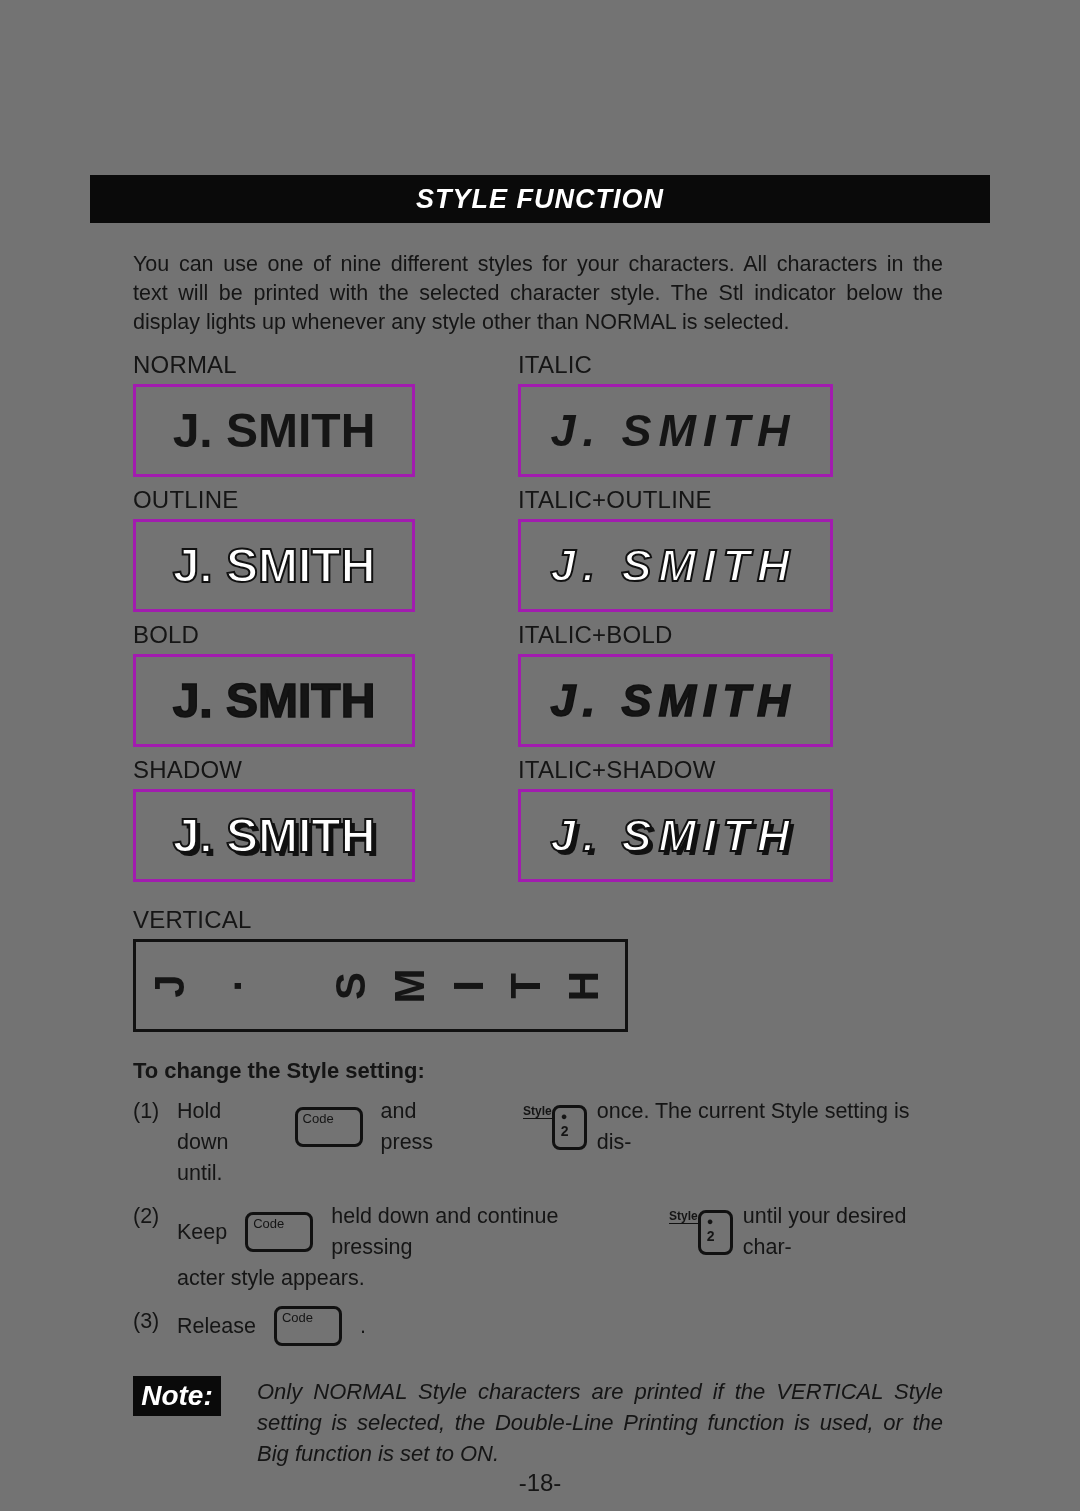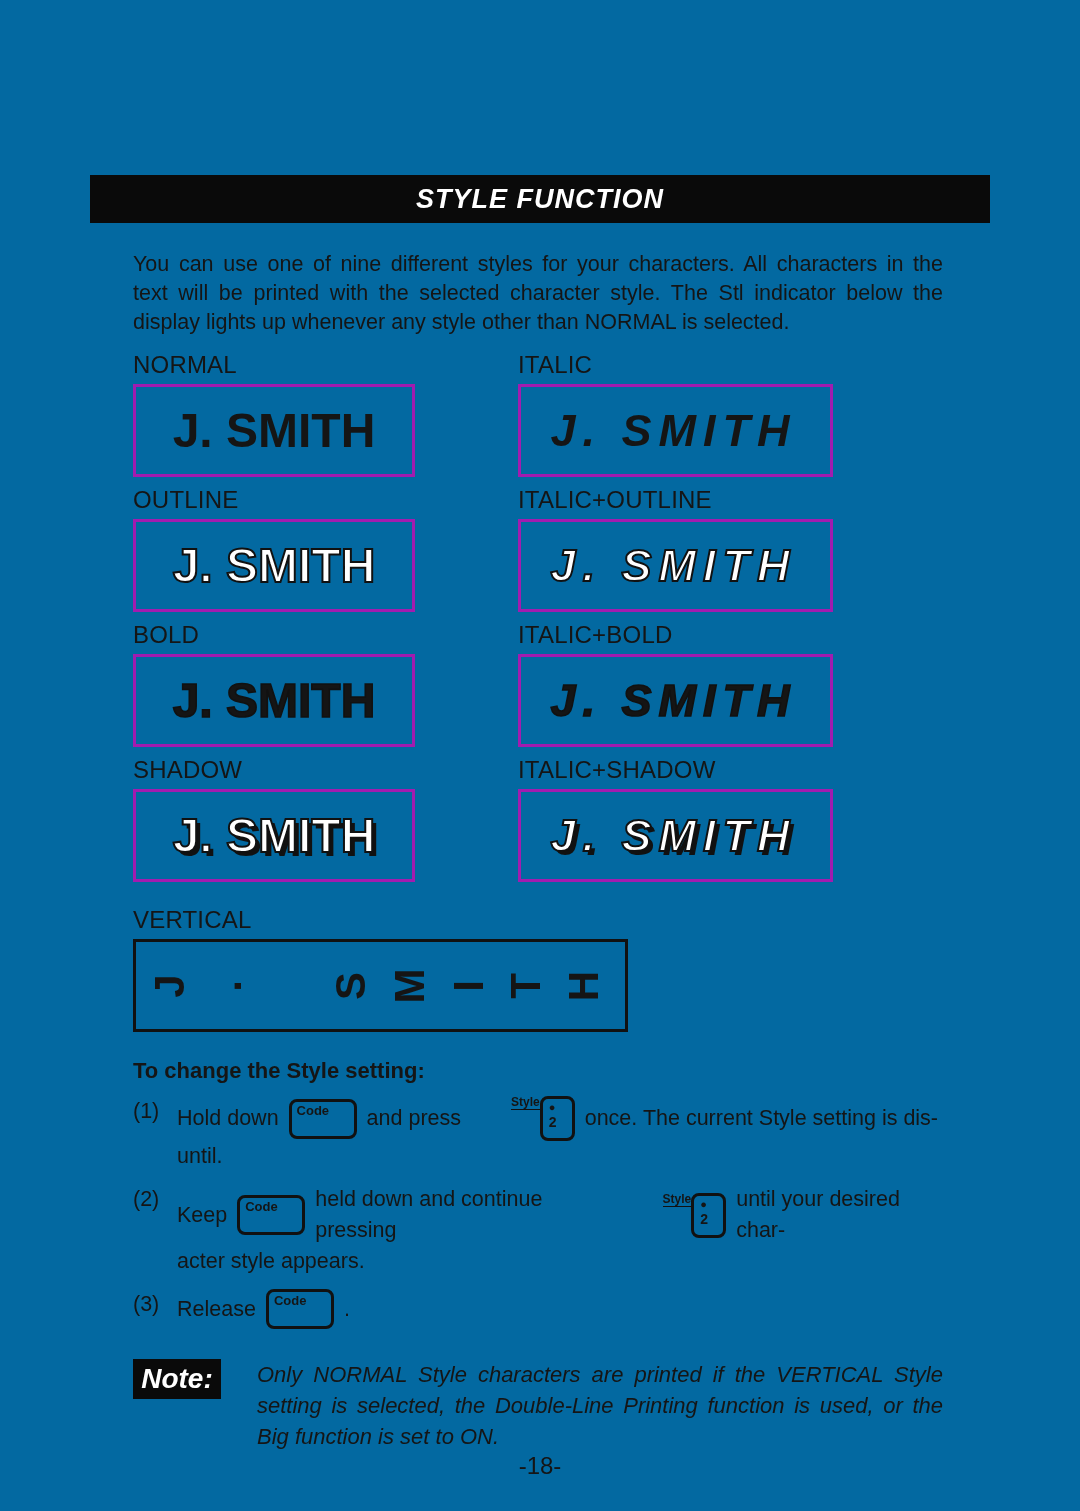--- a/index.html
+++ b/index.html
@@ -1,19 +1,19 @@
 <!DOCTYPE html>
 <html><head>
 <meta charset="utf-8">
 <style>
   * { margin:0; padding:0; box-sizing:border-box; }
   html,body { background:#e8e8e8; }
   .page {
     position:relative; width:1080px; height:1511px; margin:0 auto;
-    background:#0369a1; color:#151515; overflow:hidden;
+    background:#737373; color:#151515; overflow:hidden;
     font-family:"Liberation Sans", sans-serif;
   }
   
   .header-bar {
     margin:175px 90px 0 90px; height:48px; background:#0a0a0a;
     display:flex; align-items:center; justify-content:center;
   }
   .header-bar span {
     color:#ffffff; font-size:27px; font-weight:bold; font-style:italic;
     letter-spacing:1px;
@@ -57,21 +57,21 @@
   
   .instr-heading { margin:26px 0 0 133px; font-size:22px; font-weight:bold; }
   .step { display:flex; margin:12px 137px 0 133px; font-size:21.5px; line-height:31px; }
   .step-num { flex:0 0 44px; }
   .step-body { flex:1; }
   .step-line { display:flex; align-items:center; flex-wrap:nowrap; }
   .codekey {
     display:inline-block; vertical-align:middle;
     border:3px solid #111; border-radius:8px;
     min-width:68px; height:40px; padding:2px 6px 0 5px;
-    font-size:13px; font-weight:bold; line-height:1.1; margin:0 10px;
+    font-size:13px; font-weight:normal; line-height:1.1; margin:0 18px;
   }
   .stylekey-wrap {
     display:inline-flex; flex-direction:row; align-items:flex-start;
     vertical-align:middle; margin:0 10px;padding-left:40px;
   }
   .stylekey-label {
     font-size:12px; font-weight:bold; border-bottom:1.5px solid #111;
     margin-bottom:2px; line-height:1.1;
   }
   .stylekey {

